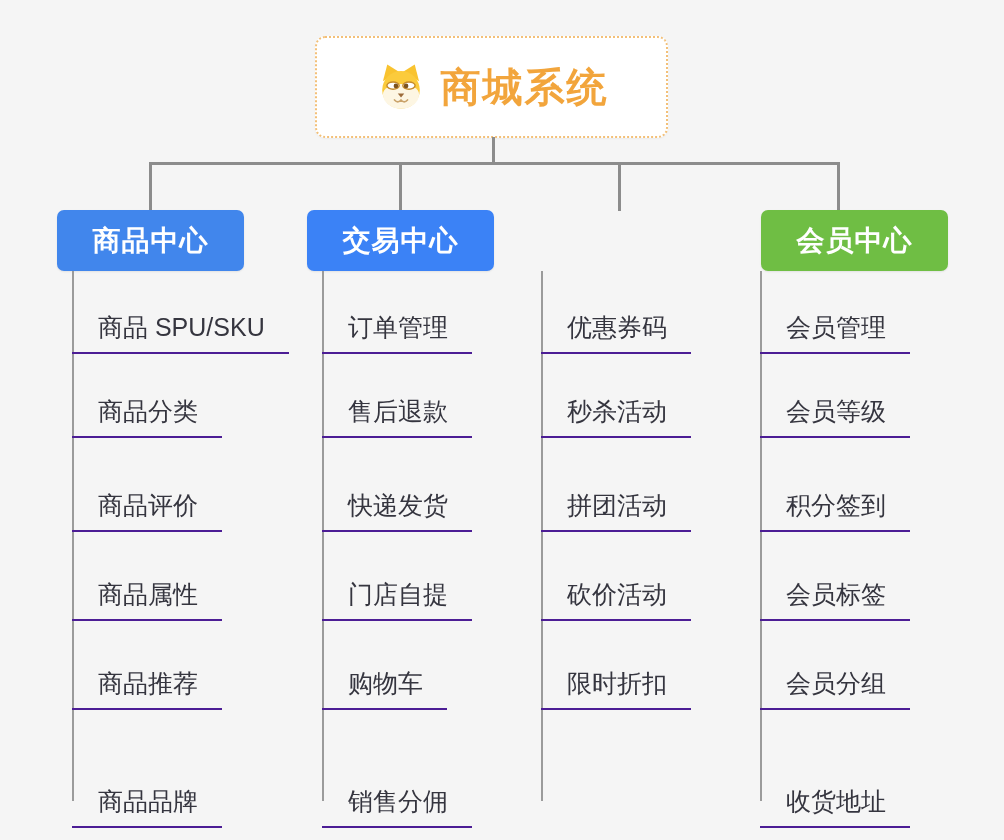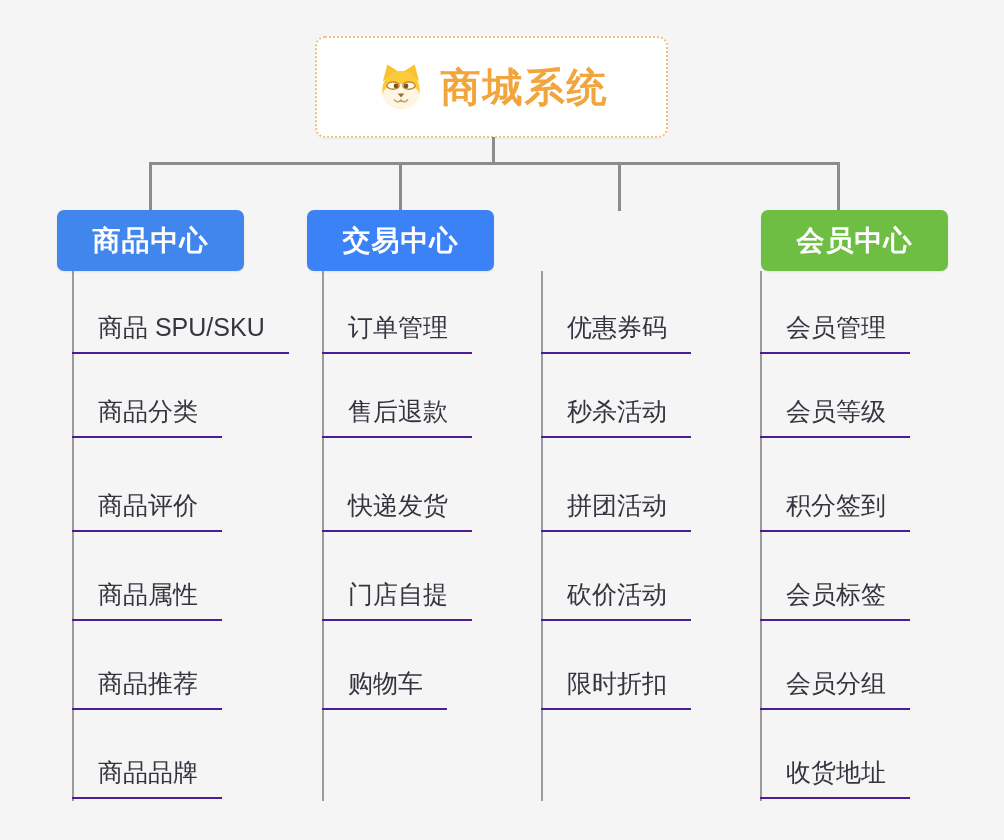--- a/index.html
+++ b/index.html
@@ -80,21 +80,21 @@
     color:#35353f;
     padding:0 24px 8px 26px;
     border-bottom:2px solid #4c1d95;
     width:max-content;
   }
   .r0{top:100px;}
   .r1{top:184px;}
   .r2{top:278px;text-align:center;}
   .r3{top:367px;}
   .r4{top:456px;}
-  .r5{top:545px;}
+  .r5{top:574px;}
 </style>
 </head>
 <body>
 
 <div class="canvas">
 
   <div class="root-node">
     <span class="dog">
       <svg viewBox="0 0 72 72" width="52" height="52" aria-hidden="true">
         <polygon points="11,28 17,5 33,15" fill="#f9c32f"></polygon>
@@ -131,20 +131,21 @@
   </div>
 
   <div class="column col-1">
     <div class="branch-header" style="background-color: #3b82f6;">交易中心</div>
     <div class="trunk"></div>
     <div class="leaf r0">订单管理</div>
     <div class="leaf r1">售后退款</div>
     <div class="leaf r2">快递发货</div>
     <div class="leaf r3">门店自提</div>
     <div class="leaf r4">购物车</div>
+    <div class="leaf r5">销售分佣</div>
   </div>
 
   <div class="column col-2">
     <div class="trunk"></div>
     <div class="leaf r0">优惠券码</div>
     <div class="leaf r1">秒杀活动</div>
     <div class="leaf r2">拼团活动</div>
     <div class="leaf r3">砍价活动</div>
     <div class="leaf r4">限时折扣</div>
   </div>

